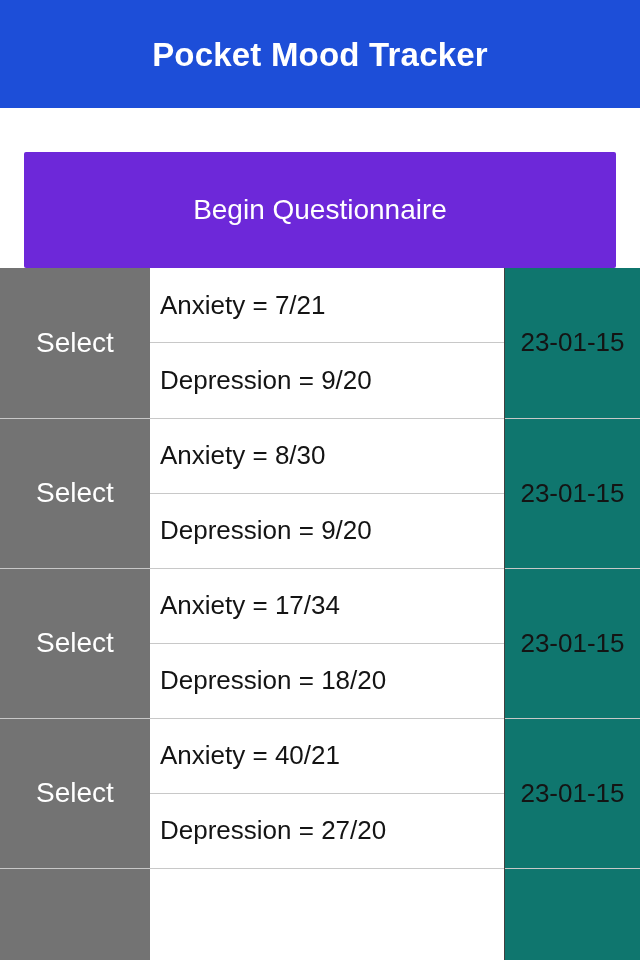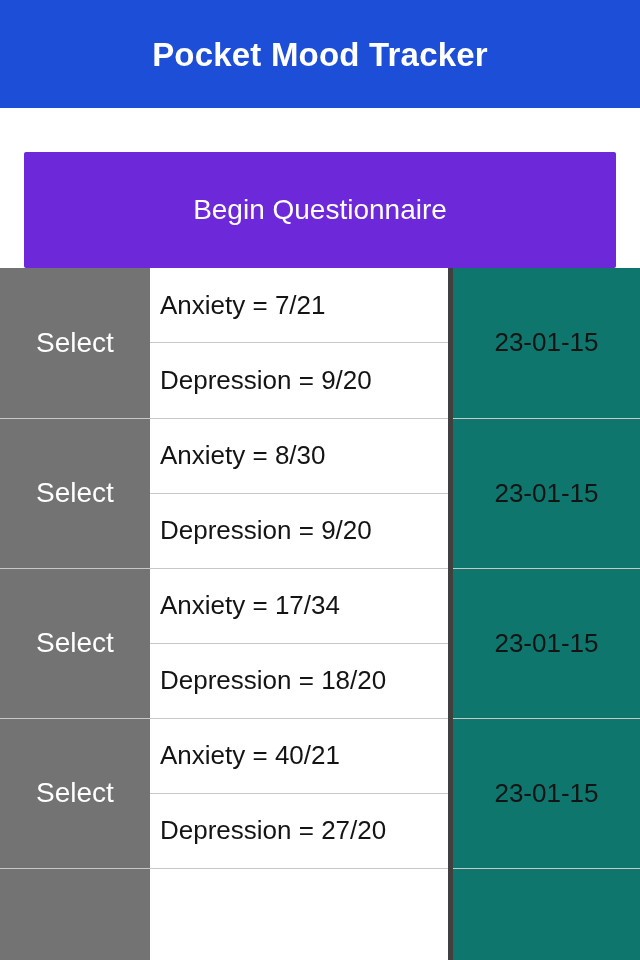--- a/index.html
+++ b/index.html
@@ -105,24 +105,24 @@
     vertical-align: middle;
     padding: 0;
     cursor: pointer;
   }
   .cell-select .select-label {
     display: block;
     line-height: 1;
   }
 
   .cell-scores {
-    width: 298px;
+    width: 354px;
     padding: 0;
     vertical-align: middle;
-    border-right: 5px solid #404040;
+    border-right: 1px solid #404040;
     background: #ffffff;
   }
   .score-line {
     height: 74px;
     display: flex;
     align-items: center;
     padding-left: 10px;
     box-sizing: border-box;
     font-size: 26px;
     color: #141414;

